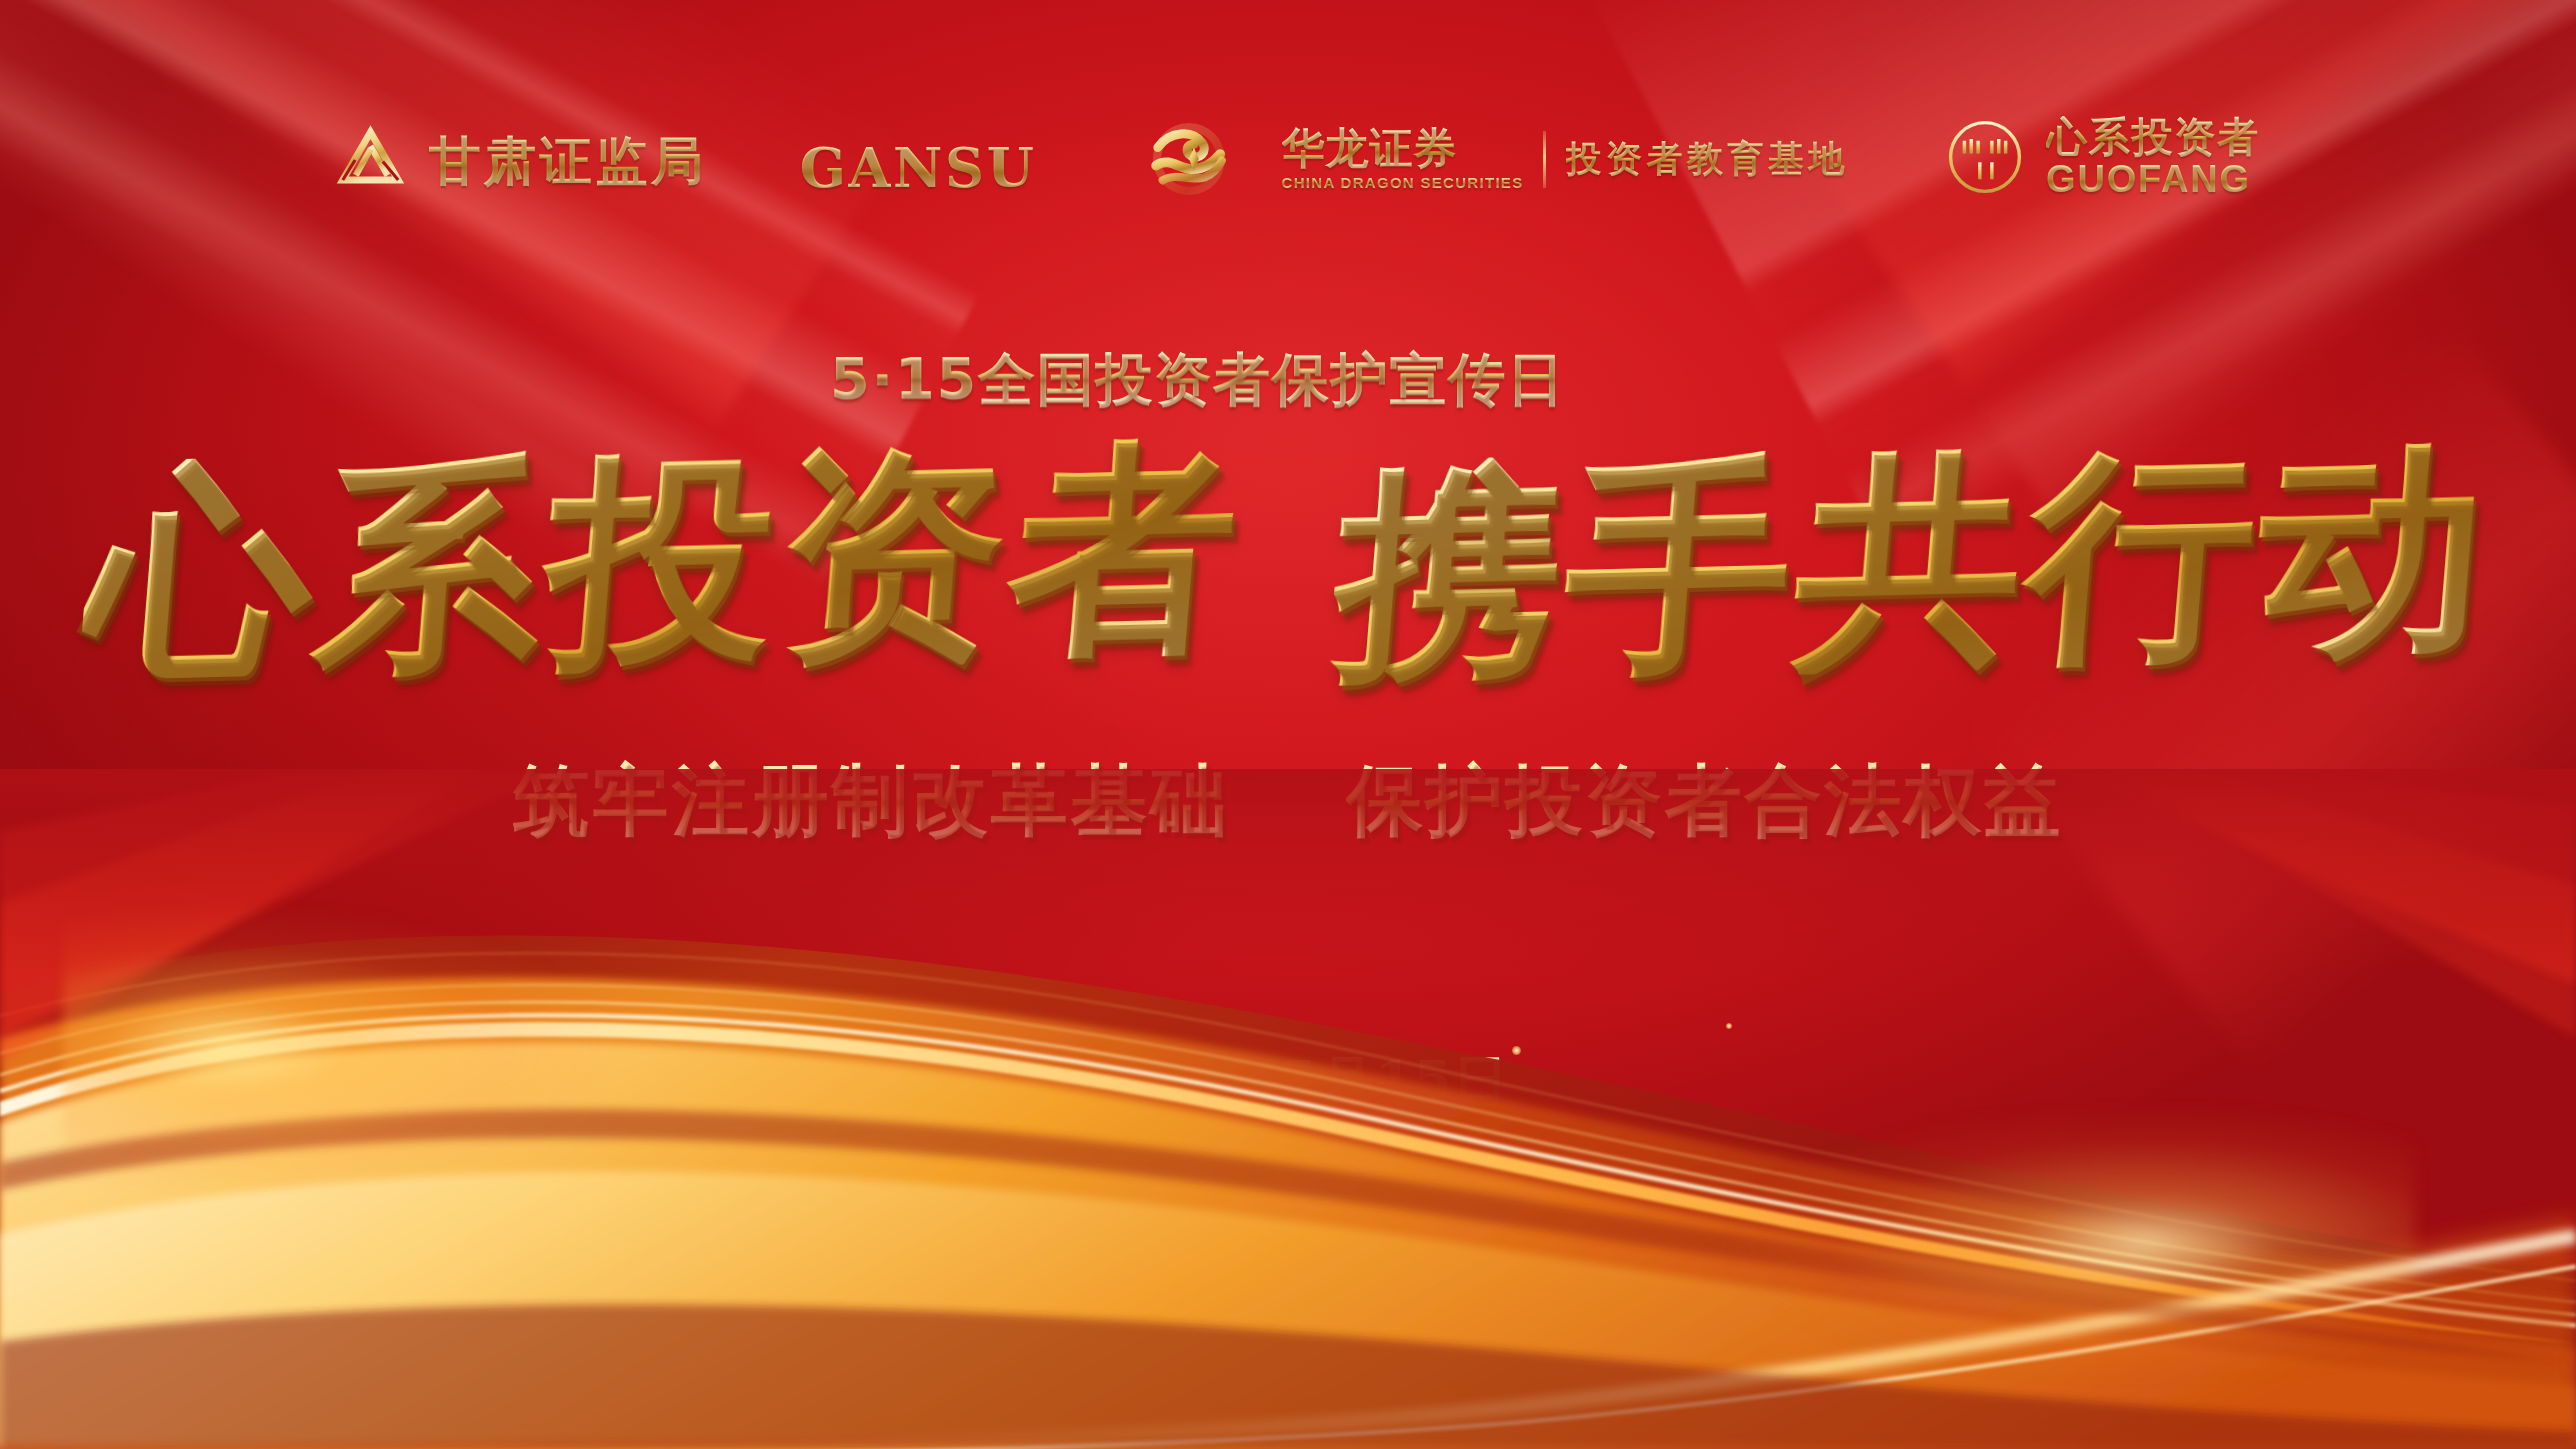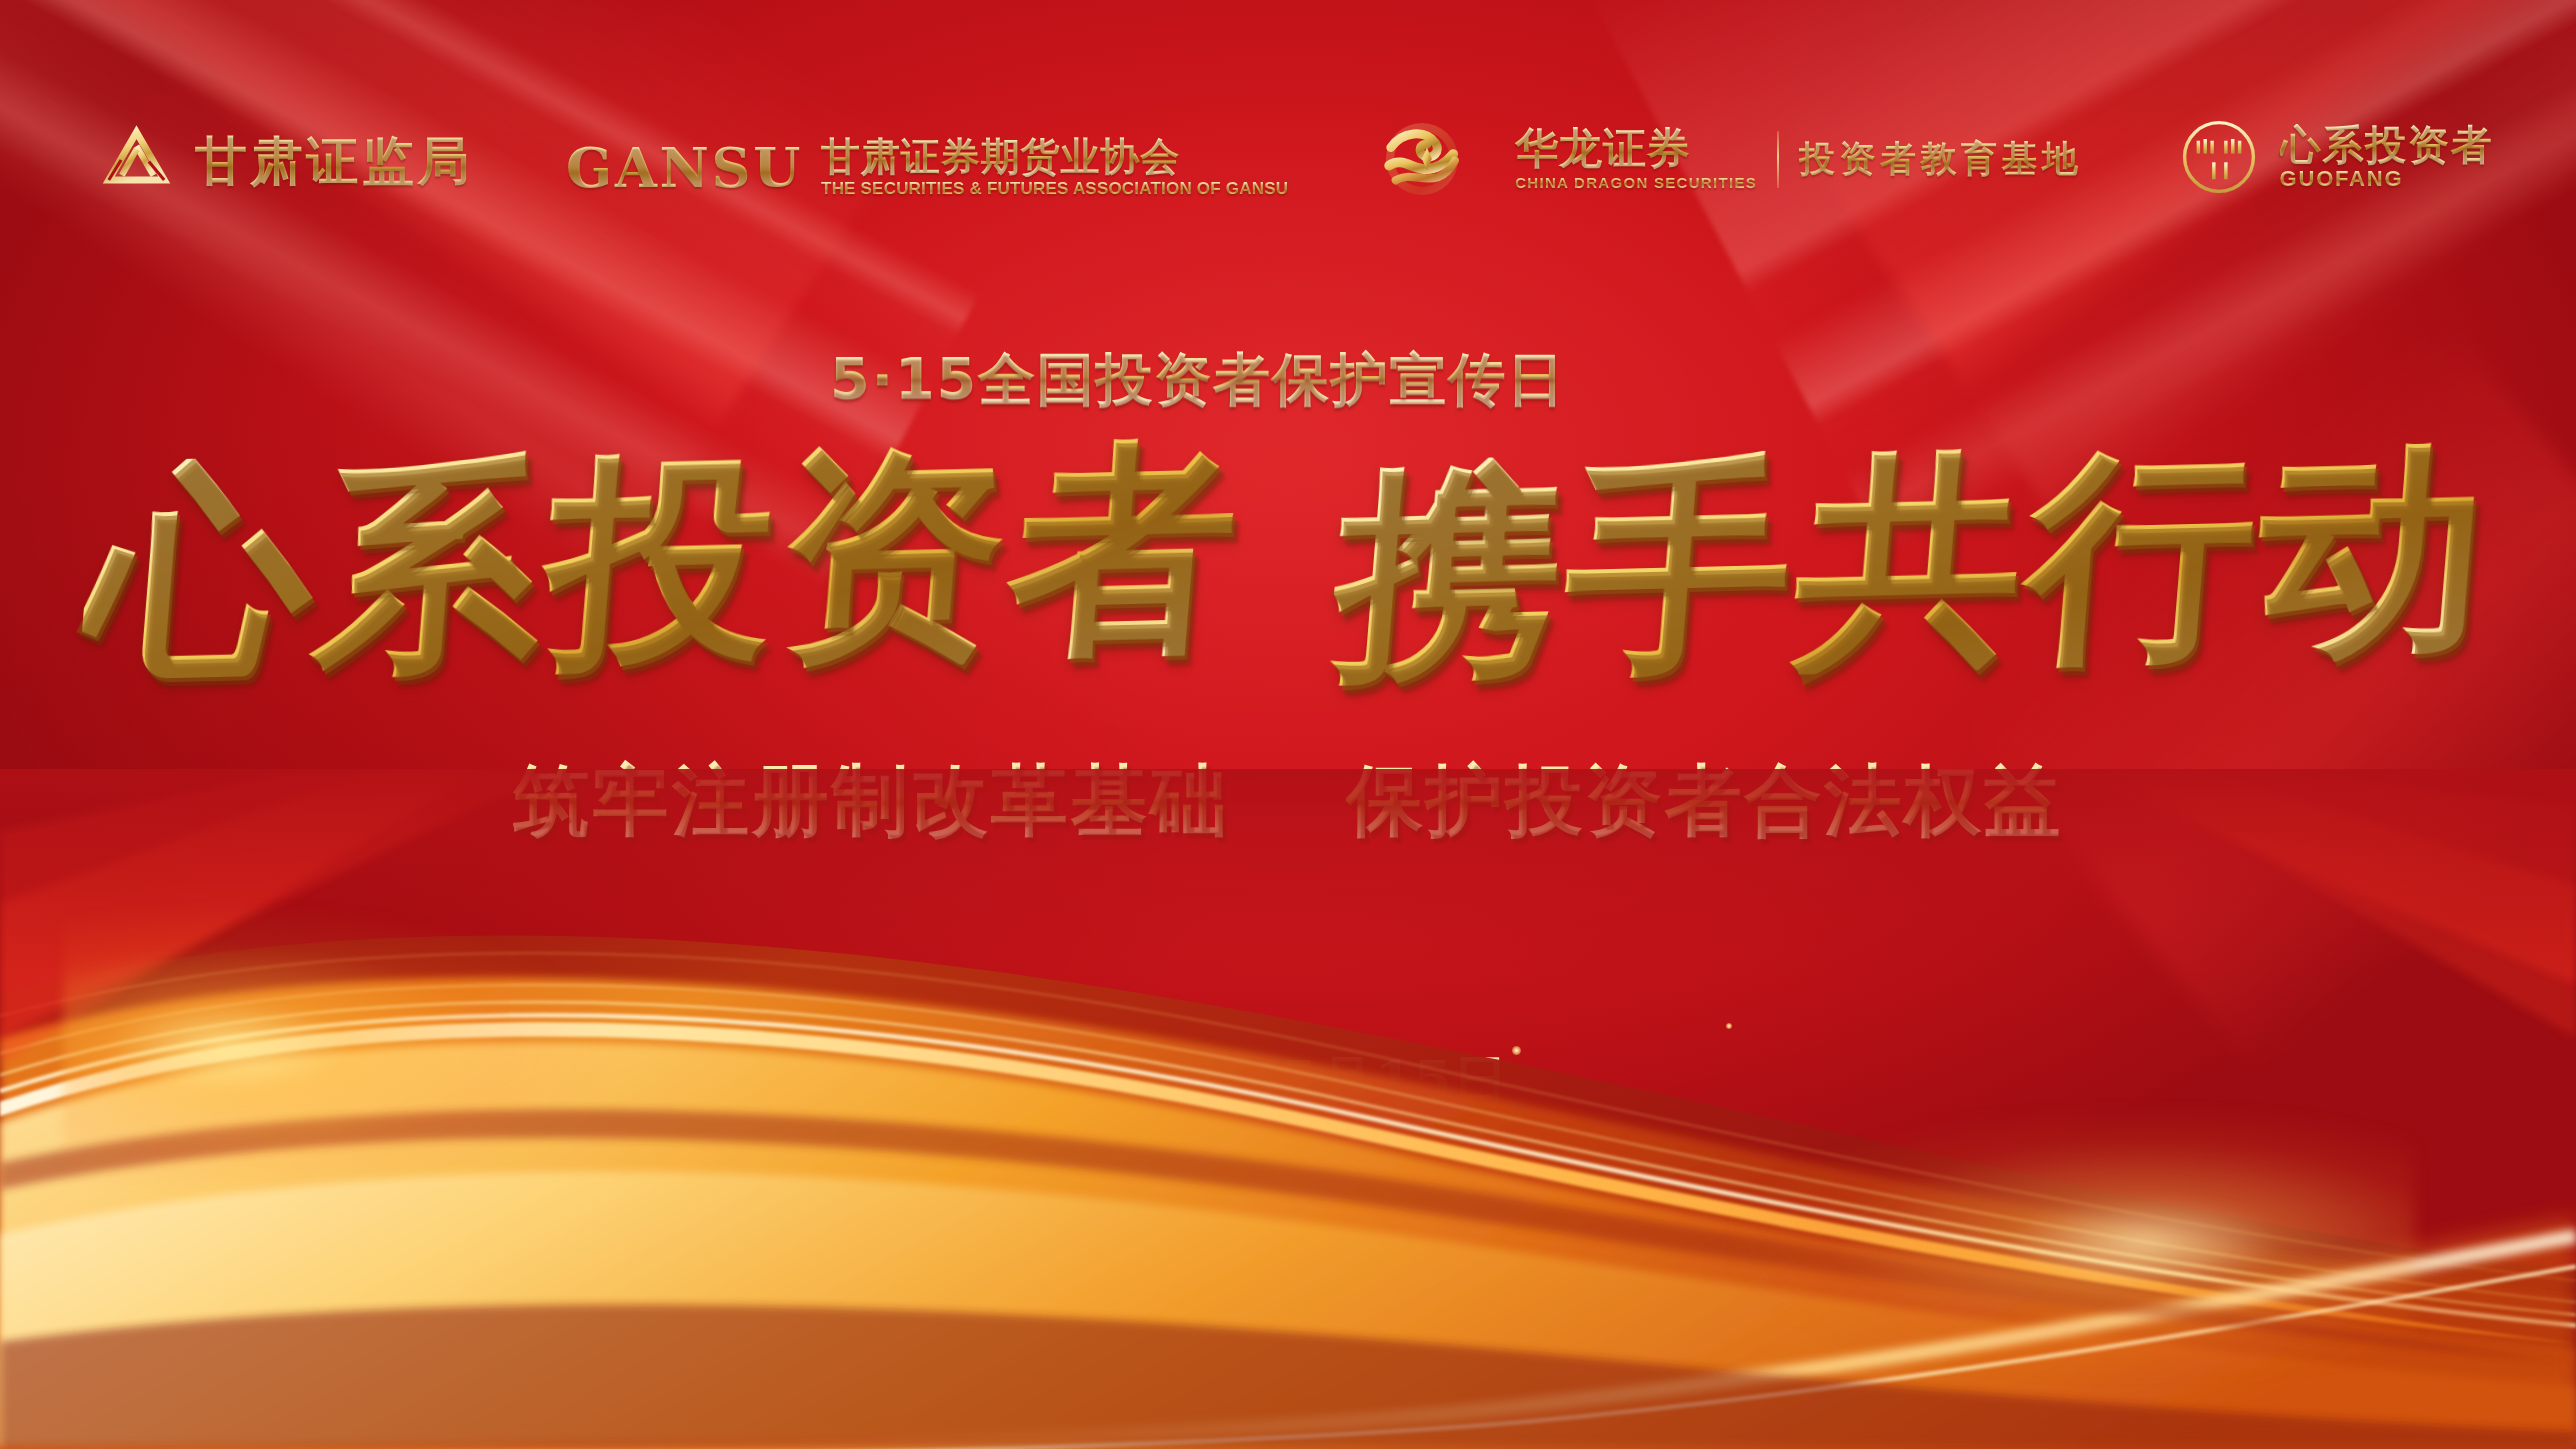--- a/index.html
+++ b/index.html
@@ -127,21 +127,21 @@
     font-family:"Liberation Sans","DejaVu Sans",sans-serif;}
   .divider-v{width:2.7px;height:57px;margin:0 19.7px;
     background:linear-gradient(to bottom,rgba(246,221,148,.25),#edd083 45%,rgba(246,221,148,.25));}
   .dragon-base{font-size:36px;font-weight:600;letter-spacing:4.5px;
     font-family:"DejaVu Sans","Liberation Sans",sans-serif;}
 
   
   .mark-guofang{width:86px;height:86px;margin-right:18px;flex:0 0 auto;}
   .gf-cn{font-size:41px;font-weight:600;letter-spacing:1.8px;line-height:1.05;
     font-family:"DejaVu Sans","Liberation Sans",sans-serif;}
-  .gf-en{font-size:22px;font-weight:600;letter-spacing:1.8px;line-height:1;margin-top:1.8px;
+  .gf-en{font-size:38px;font-weight:600;letter-spacing:1.8px;line-height:1;margin-top:1.8px;
     font-family:"Liberation Sans","DejaVu Sans",sans-serif;}
 
   
   .event-label{
     position:absolute;left:0;top:342px;width:2396px;text-align:center;
     font-size:57px;font-weight:700;letter-spacing:1.8px;
     font-family:"DejaVu Sans","Liberation Sans",sans-serif;
   }
   .bevel-gold{
     background:linear-gradient(to bottom,
@@ -247,24 +247,20 @@
           </g>
           <path d="M14 74 L30 48" stroke="#b10f16" stroke-width="4" fill="none"></path>
           <path d="M66 50 L86 74" stroke="#b10f16" stroke-width="4" fill="none"></path>
         </svg>
       </span>
       <span class="csrc-cn gold-text">甘肃证监局</span>
     </div>
 
     <div class="logo">
       <span class="sfag-mark gold-text">GANSU</span>
-      <span class="sfag-wrap" style="display:block;">
-        <span class="sfag-cn gold-text" style="display:block;">甘肃证券期货业协会</span>
-        <span class="sfag-en gold-text" style="display:block;">THE SECURITIES &amp; FUTURES ASSOCIATION OF GANSU</span>
-      </span>
     </div>
 
     <div class="logo">
       <span class="mark-dragon">
         <svg viewBox="0 0 100 100" width="82" height="82" aria-hidden="true">
           <defs>
             <linearGradient id="gB" x1="0" y1="0" x2="1" y2="1">
               <stop offset="0%" stop-color="#fff1bd"></stop>
                 <stop offset="45%" stop-color="#e9c25c"></stop>
               <stop offset="70%" stop-color="#b8862c"></stop>

